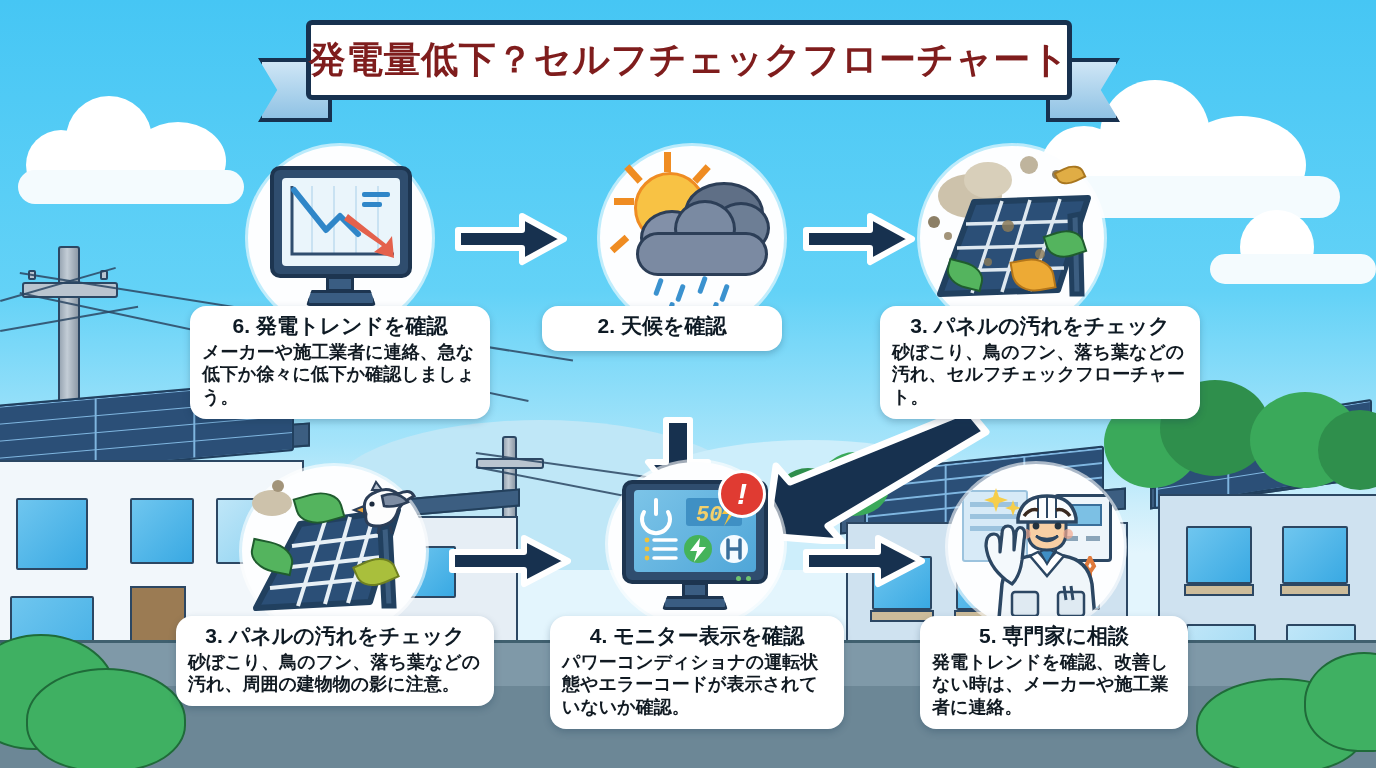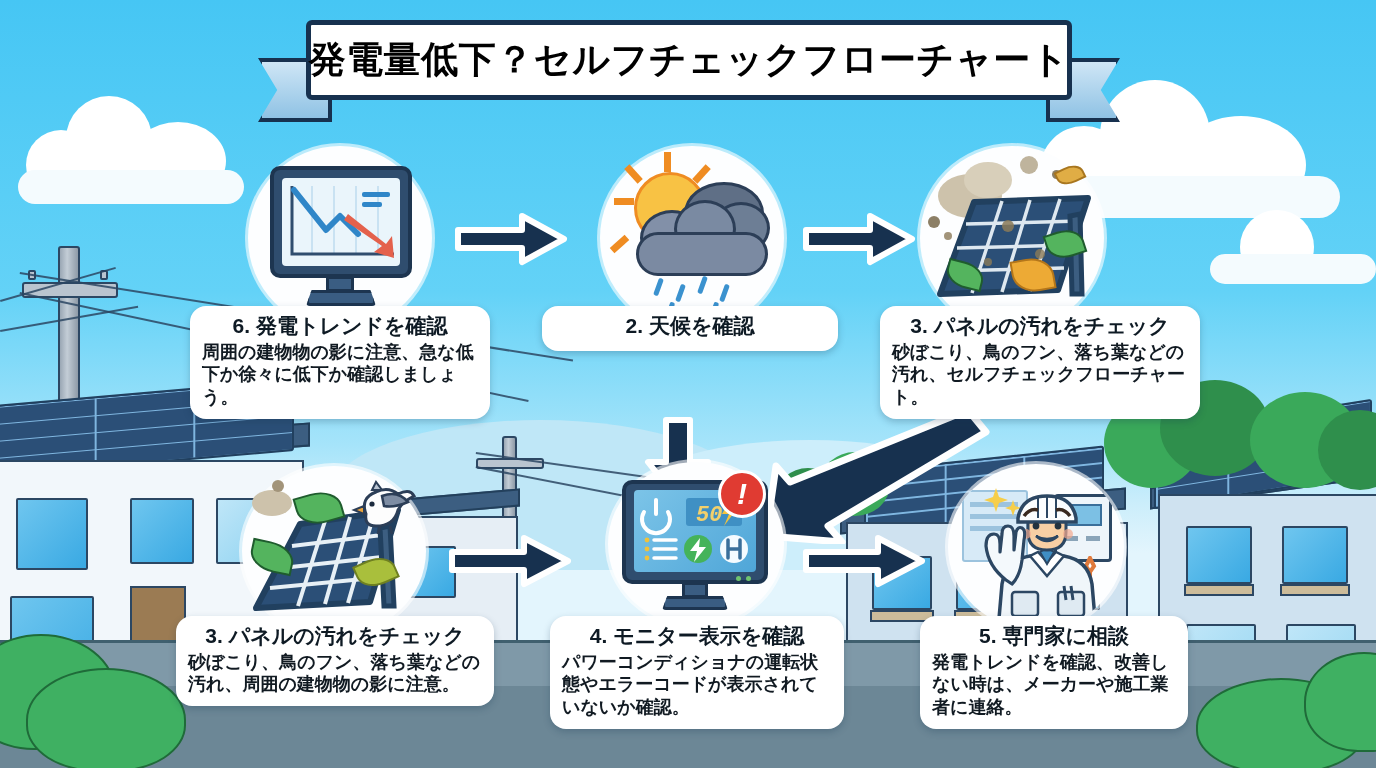--- a/index.html
+++ b/index.html
@@ -48,21 +48,21 @@
 
   
   #banner { position:absolute; left:258px; top:20px; width:862px; height:92px; }
   .ribbon-tail { position:absolute; top:38px; width:74px; height:64px;
                  background:linear-gradient(180deg,#cfe6f6,#8fc2e4); border:4px solid #17314f; }
   .ribbon-tail.l { left:0;  clip-path:polygon(0 0,100% 0,100% 100%,0 100%,26% 50%); }
   .ribbon-tail.r { right:0; clip-path:polygon(0 0,100% 0,74% 50%,100% 100%,0 100%); }
   .ribbon-plate { position:absolute; left:48px; right:48px; top:0; height:80px;
                   background:#fff; border:5px solid #17314f; border-radius:6px;
                   display:flex; align-items:center; justify-content:center; }
-  #banner-title { font-size:37px; font-weight:bold; color:#000000; letter-spacing:.5px; white-space:nowrap; }
+  #banner-title { font-size:37px; font-weight:bold; color:#7f1d1d; letter-spacing:.5px; white-space:nowrap; }
 
   
   .arrow { position:absolute; }
 
   
   .icon-circle { position:absolute; border-radius:50%; background:#fdfeff; box-shadow:0 0 0 3px rgba(255,255,255,.6);font-style:italic; }
 
   
   .card { position:absolute; background:#fff; border-radius:16px; padding:8px 12px 10px;
           box-shadow:0 3px 7px rgba(20,50,80,.25); }
@@ -381,24 +381,24 @@
         <circle cx="86" cy="38" r="3.4" fill="#23323f"></circle>
       <path d="M64 48 Q75 58 86 48 Q75 54 64 48 Z" fill="#fff" stroke="#2c4763" stroke-width="2.5"></path>
       <circle cx="54" cy="46" r="5" fill="#f3a98f" opacity=".7"></circle>
         <circle cx="96" cy="46" r="5" fill="#f3a98f" opacity=".7"></circle>
       <path d="M34 92 Q16 78 14 58 Q14 46 22 46 Q28 46 28 56 L28 64 L30 46 Q30 38 36 38 Q42 38 42 48 L42 62 L44 44 Q46 38 50 40 Q54 42 52 52 L50 72 Q48 88 40 96 Z" fill="#f4f9fc" stroke="#2c4763" stroke-width="3.2" stroke-linejoin="round"></path>
     </svg>
   </div>
 
   <div class="card" style="left:190px;top:306px;width:300px;">
     <div class="card-title">6. 発電トレンドを確認</div>
-    <div class="card-body">周囲の建物物の影に注意、急な低下か徐々に低下か確認しましょう。</div>
-  </div>
-
-  <div class="card" style="left:542px;top:306px;width:296px;">
+    <div class="card-body">メーカーや施工業者に連絡、急な低下か徐々に低下か確認しましょう。</div>
+  </div>
+
+  <div class="card" style="left:542px;top:306px;width:240px;">
     <div class="card-title">2. 天候を確認</div>
   </div>
 
   <div class="card" style="left:880px;top:306px;width:320px;">
     <div class="card-title">3. パネルの汚れをチェック</div>
     <div class="card-body">砂ぼこり、鳥のフン、落ち葉などの汚れ、セルフチェックフローチャート。</div>
   </div>
 
   <div class="card" style="left:176px;top:616px;width:318px;">
     <div class="card-title">3. パネルの汚れをチェック</div>

